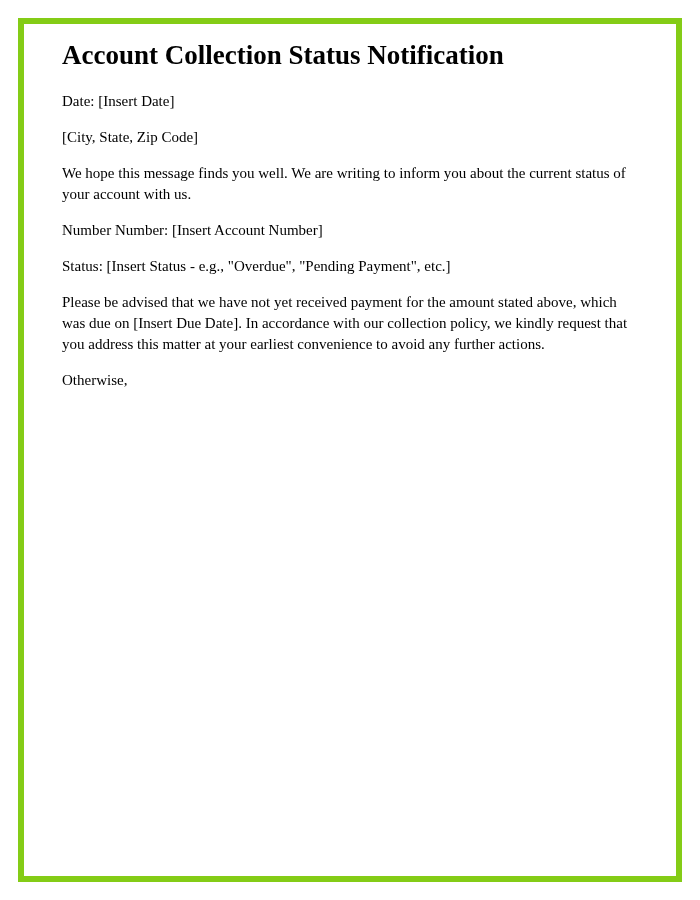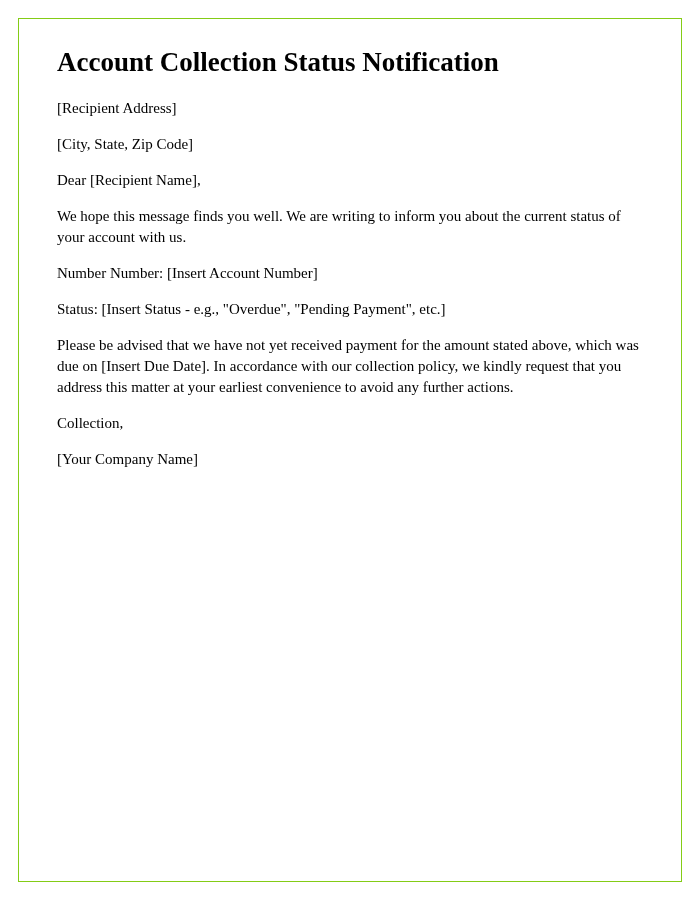--- a/index.html
+++ b/index.html
@@ -8,45 +8,43 @@
       box-sizing: border-box;
     }
     body {
       font-family: Georgia, 'Times New Roman', serif;
       background: #fff;
       width: 700px;
       height: 900px;
       padding: 18px;
     }
     .document-frame {
-      border: 1px solid #84cc16;
+      border: 6px solid #84cc16;
       width: 100%;
       height: 100%;
-      padding: 28px 38px;
+      padding: 16px 38px;
     }
     h1 {
       font-size: 27px;
       font-weight: bold;
       margin-bottom: 20px;
       color: #000;
     }
     p {
       font-size: 15px;
       line-height: 1.4;
       margin-bottom: 15px;
       color: #000;
     }
   </style>
 </head>
 <body>
 
 <div class="document-frame">
   <h1>Account Collection Status Notification</h1>
-  <p>[Recipient Address]</p>
+  <p>Date: [Insert Date]</p>
   <p>[City, State, Zip Code]</p>
-  <p>Dear [Recipient Name],</p>
   <p>We hope this message finds you well. We are writing to inform you about the current status of your account with us.</p>
   <p>Number Number: [Insert Account Number]</p>
   <p>Status: [Insert Status - e.g., "Overdue", "Pending Payment", etc.]</p>
   <p>Please be advised that we have not yet received payment for the amount stated above, which was due on [Insert Due Date]. In accordance with our collection policy, we kindly request that you address this matter at your earliest convenience to avoid any further actions.</p>
-  <p>Collection,</p>
-  <p>[Your Company Name]</p>
+  <p>Otherwise,</p>
 </div>
 
 </body></html>

